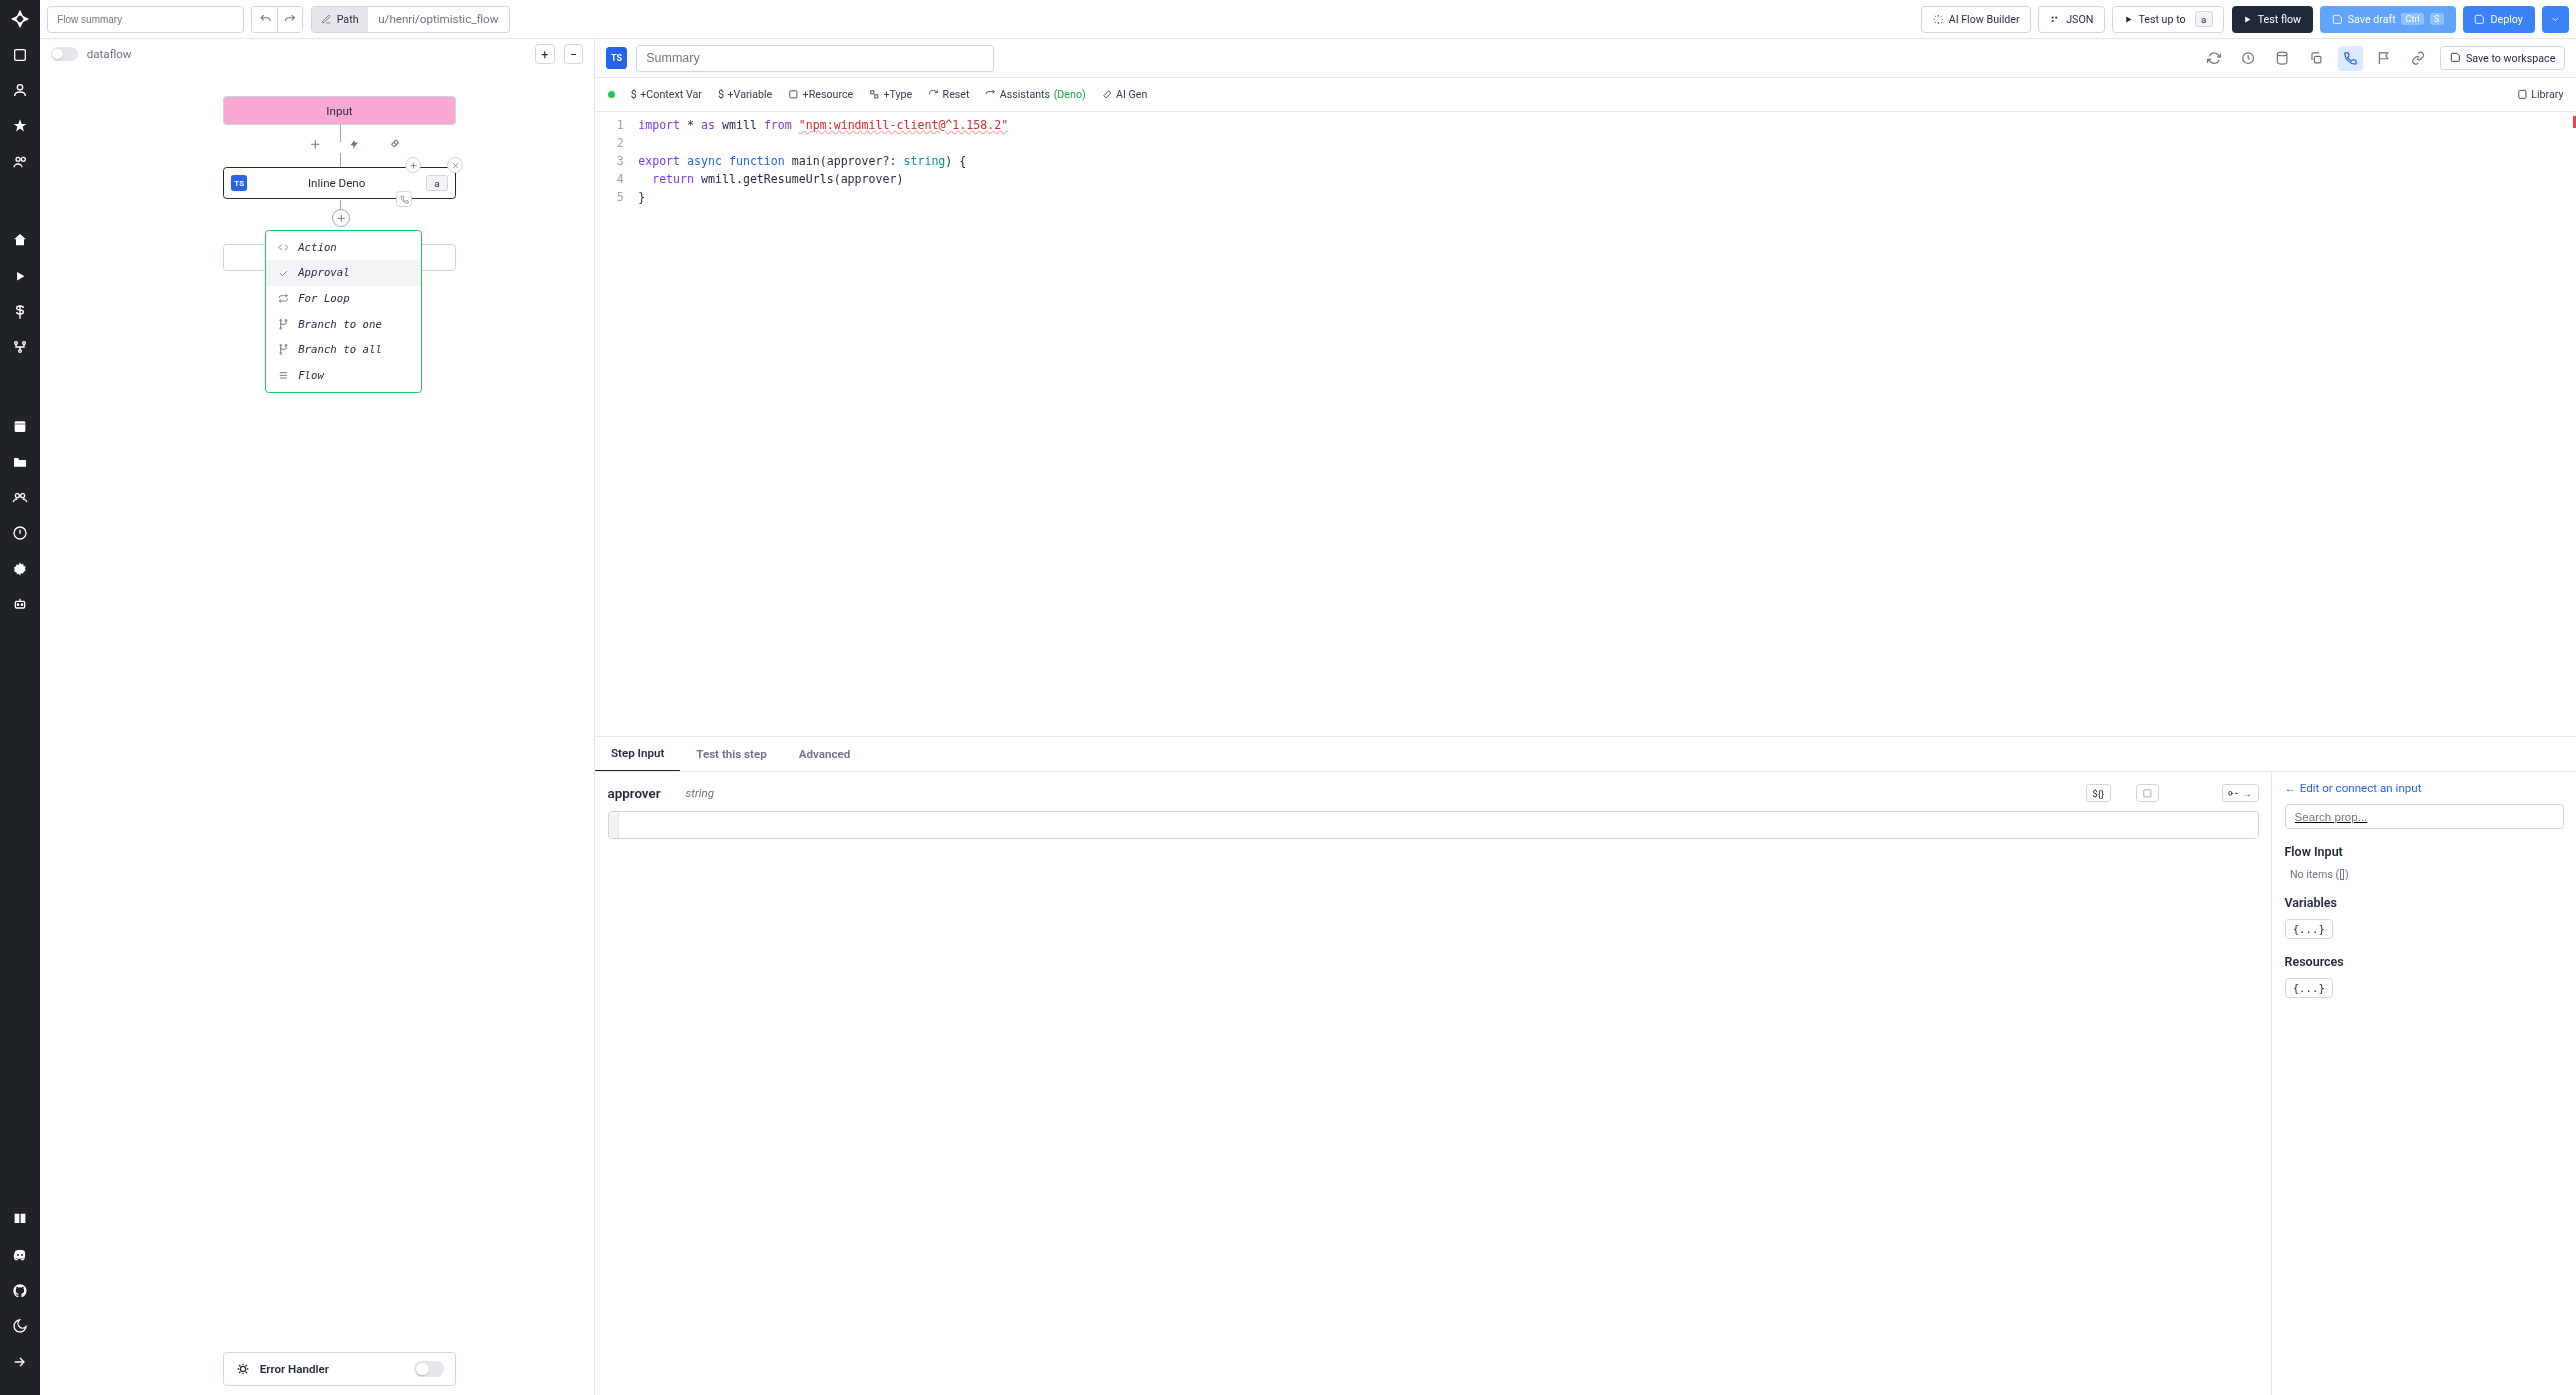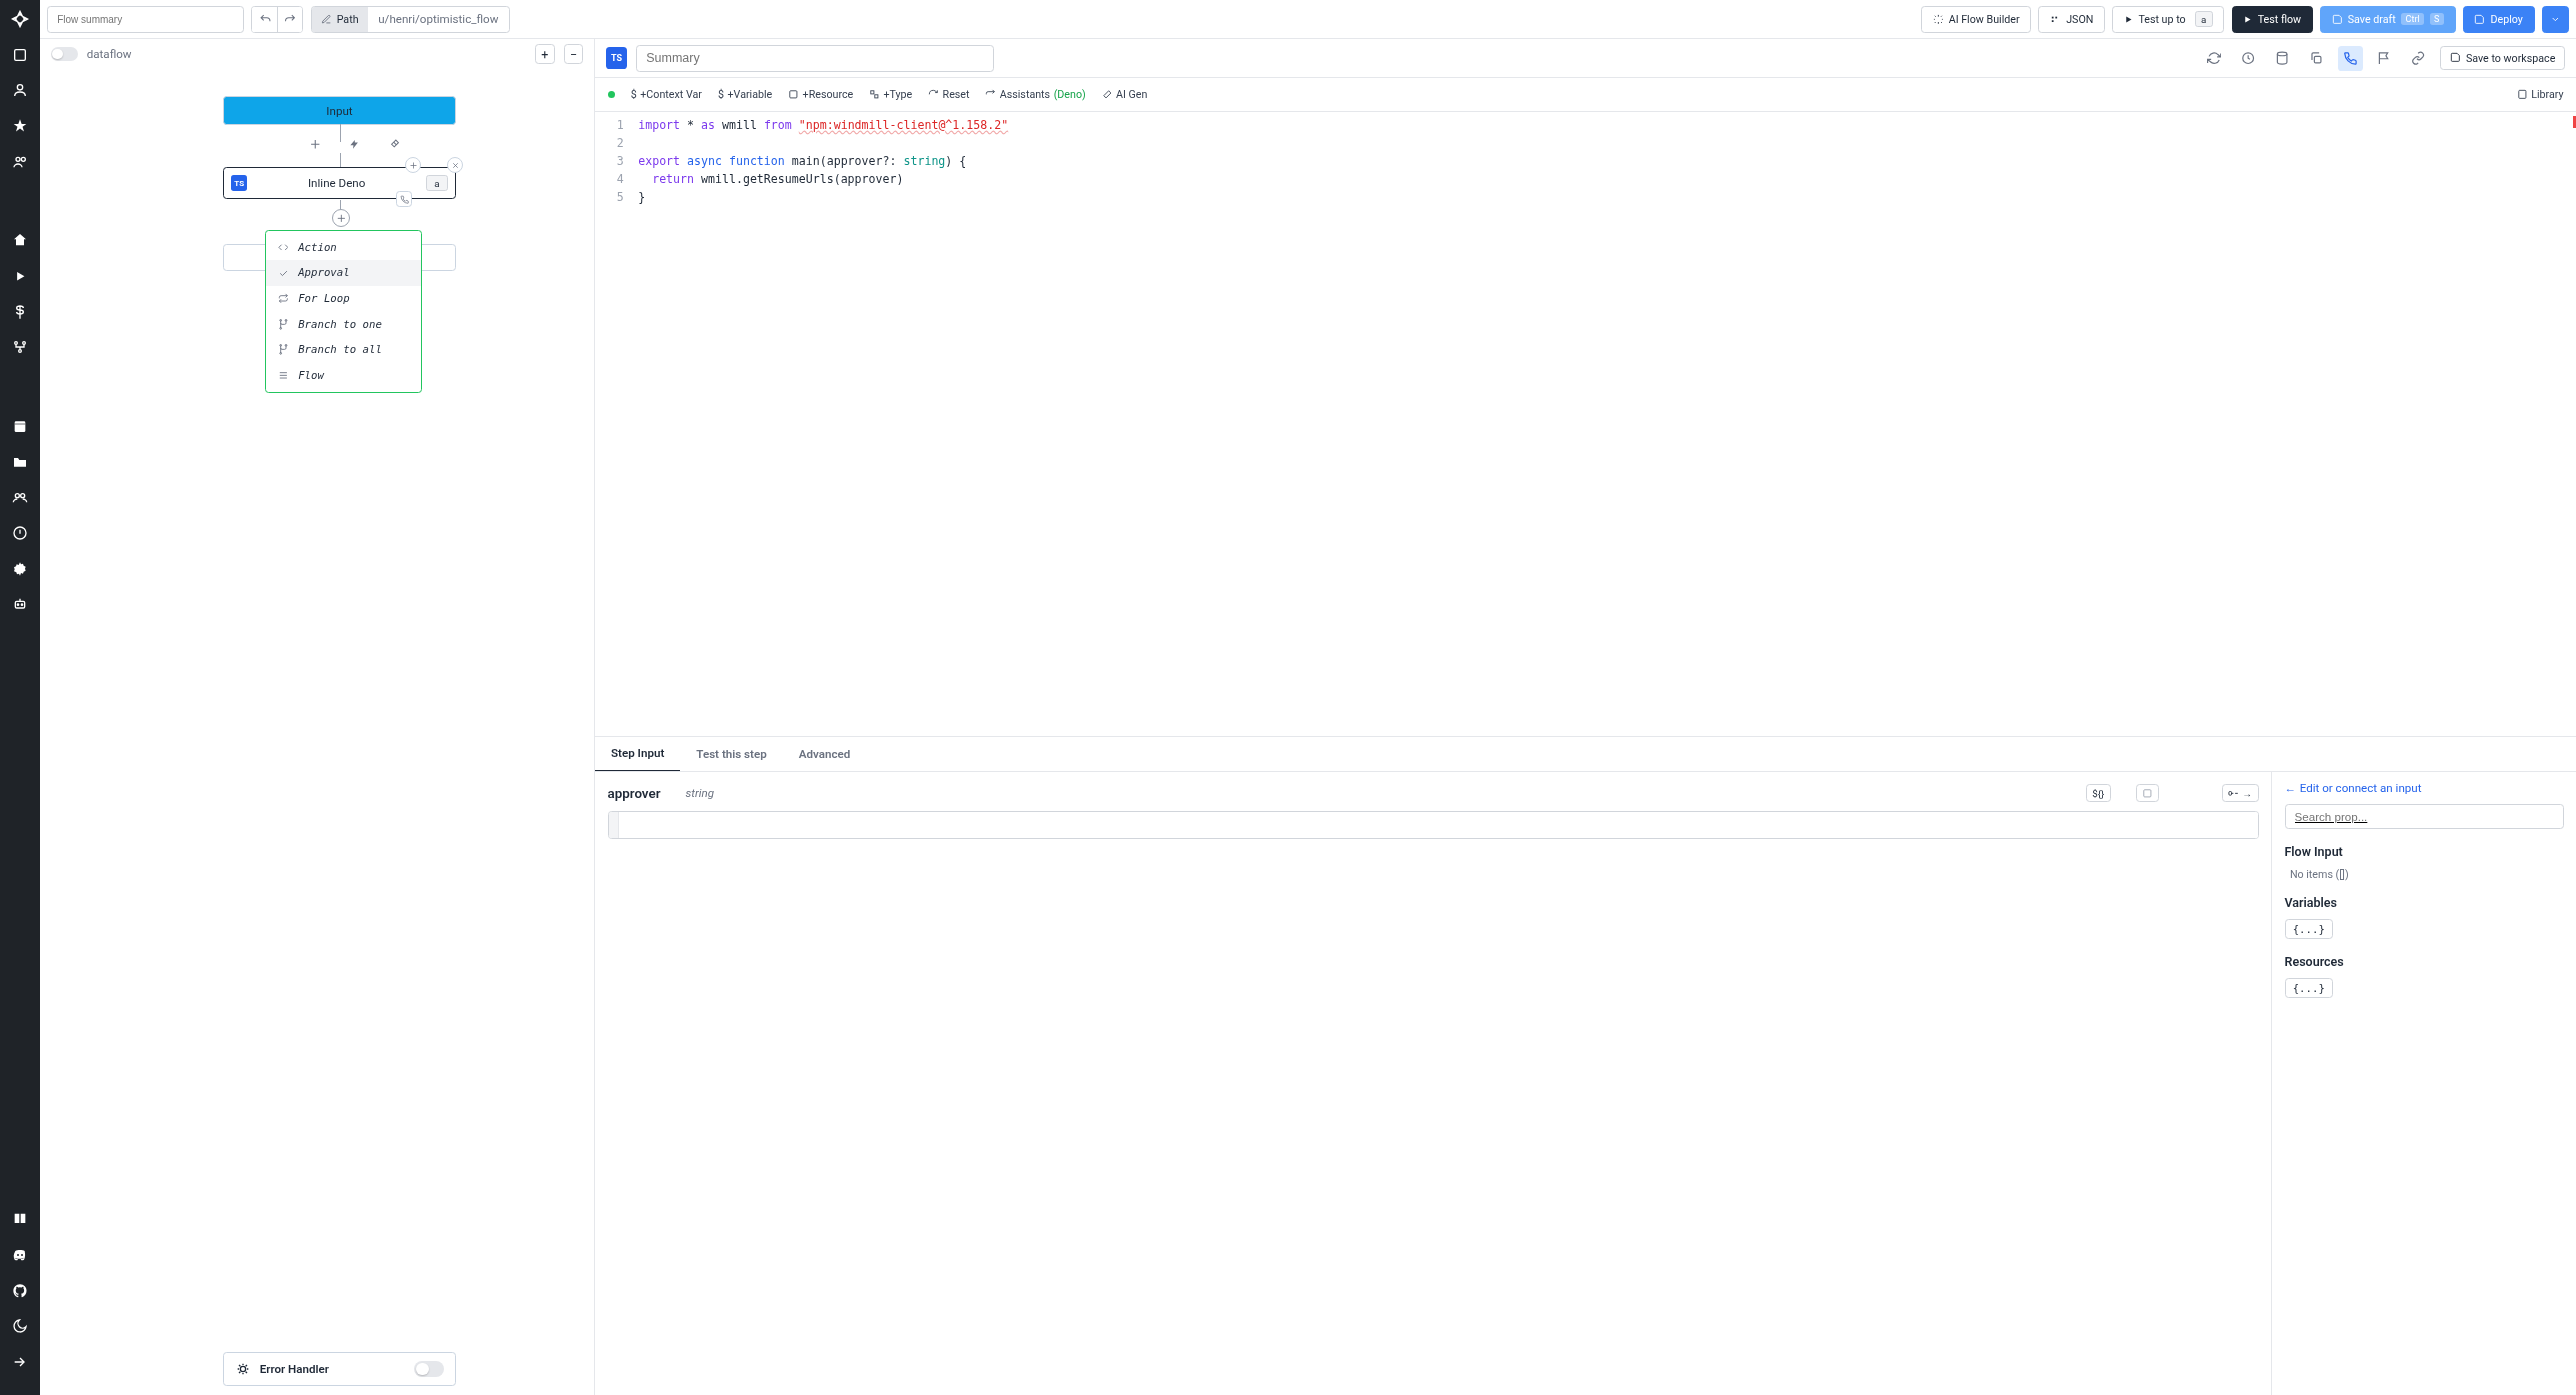--- a/index.html
+++ b/index.html
@@ -28,21 +28,21 @@
   .left-panel { width: 555px; border-right: 0.9px solid #e5e7eb; display: flex; flex-direction: column; background: #fff; }
   .panel-row { height: 36px; border-bottom: 0.9px solid #e5e7eb; display: flex; align-items: center; padding: 0 10.7px; gap: 7.2px; font-size: 11.6px; }
   .canvas-header { height: 30px; display: flex; align-items: center; padding: 0 10.7px; gap: 9px; }
   .toggle { width: 27px; height: 14.3px; background: #e5e7eb; border-radius: 9px; position: relative; }
   .toggle::after { content: ""; width: 10.7px; height: 10.7px; background: #fff; border-radius: 50%; position: absolute; top: 1.8px; left: 1.8px; box-shadow: 0 0.9px 1.8px rgba(0,0,0,0.2); }
   .toggle.off::after { left: 1.8px; }
   .canvas-hdr-spacer { flex: 1; }
   .canvas-mini-btn { width: 19.7px; height: 19.7px; border: 0.9px solid #d1d5db; border-radius: 3.6px; display: flex; align-items: center; justify-content: center; font-size: 12.5px; cursor: pointer; }
   .canvas { flex: 1; position: relative; background: #fff; }
   .node { position: absolute; background: #fff; border: 0.9px solid #cbd5e1; border-radius: 3.6px; display: flex; align-items: center; justify-content: center; font-size: 11.6px; }
-  .node-input { left: 183px; top: 27px; width: 233px; height: 29px; background: #0ea5e9; }
+  .node-input { left: 183px; top: 27px; width: 233px; height: 29px; background: #f9a8d4; }
   .line { position: absolute; background: #9ca3af; width: 0.9px; }
   .line1 { left: 300px; top: 55px; height: 18px; }
   .mini-icons { position: absolute; left: 266px; top: 66px; display: flex; gap: 21.5px; }
   .mini-icon { width: 18px; height: 18px; display: flex; align-items: center; justify-content: center; color: #6b7280; cursor: pointer; }
   .line2 { left: 300px; top: 84px; height: 18px; }
   .node-deno { left: 183px; top: 98px; width: 233px; height: 32px; border: 1.3px solid #1f2937; display: flex; align-items: center; gap: 7.2px; padding: 0 7.2px; }
   .node-deno .ts { width: 16px; height: 16px; background: #2563eb; border-radius: 2.7px; color: #fff; font-size: 8px; display: flex; align-items: center; justify-content: center; font-weight: bold; }
   .node-deno .lbl { flex: 1; text-align: center; }
   .node-deno .id-chip { background: #f3f4f6; border: 0.9px solid #d1d5db; padding: 1.8px 7.2px; border-radius: 2.7px; font-size: 9.8px; }
   .deno-badge { position: absolute; width: 16px; height: 16px; background: #fff; border: 0.9px solid #cbd5e1; border-radius: 50%; display: flex; align-items: center; justify-content: center; font-size: 9px; }

